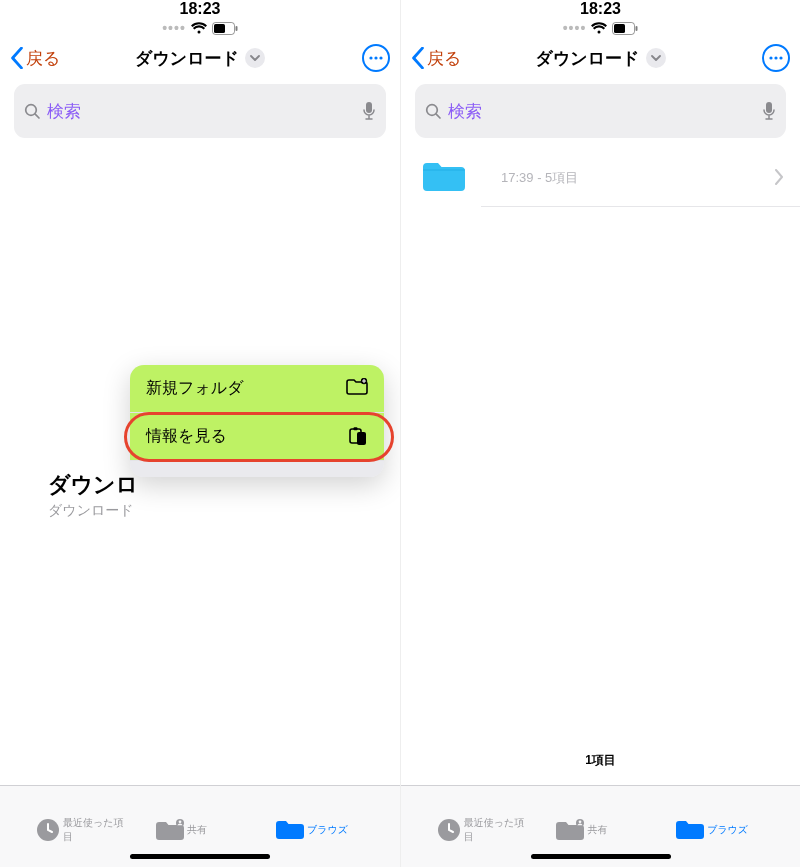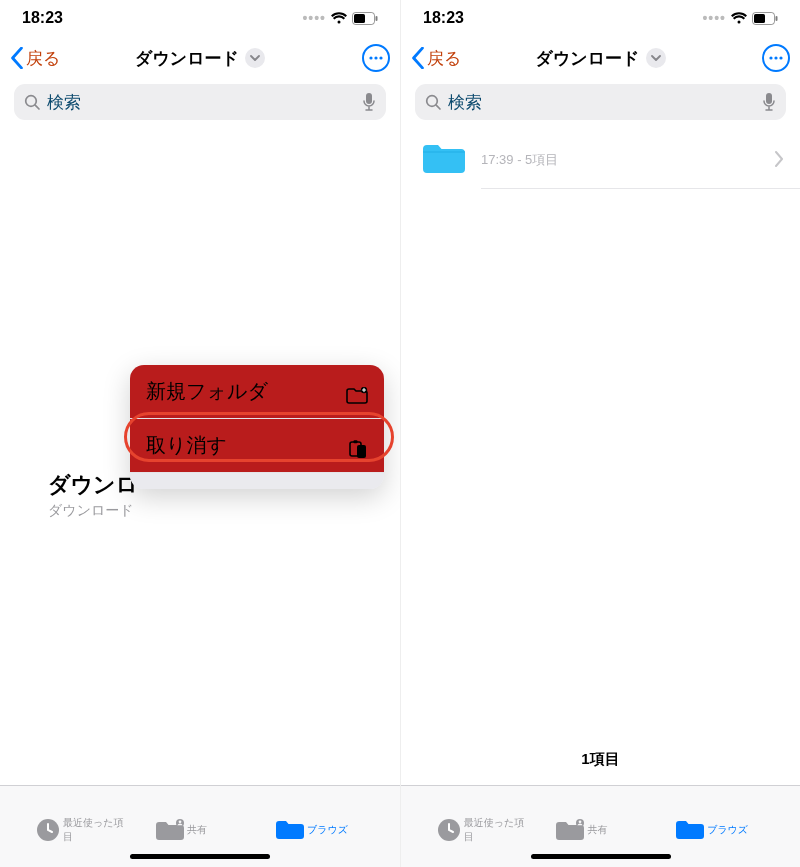--- a/index.html
+++ b/index.html
@@ -22,20 +22,21 @@
 
   
   .status-bar {
     height: 36px;
     display: flex;
     align-items: center;
     justify-content: space-between;
     padding: 0 22px;
     font-size: 16px;
     font-weight: 600;
+    flex-direction: column;
   }
   .status-right { display: flex; align-items: center; gap: 4px; }
   .dots { color: #bbb; letter-spacing: 1px; font-size: 14px; }
 
   
   .nav-bar {
     display: flex;
     align-items: center;
     height: 44px;
     padding: 0 10px;
@@ -73,39 +74,39 @@
     border-radius: 50%;
     display: flex; align-items: center; justify-content: center;
     color: #007aff;
   }
 
   
   .search-bar {
     margin: 4px 14px 10px;
     background: #eeeef0;
     border-radius: 11px;
-    height: 36px;
+    height: 54px;
     display: flex;
     align-items: center;
     padding: 0 10px;
-    color: #0c4a6e;
+    color: #8b5cf6;
     gap: 6px;
   }
   .search-bar .ph { flex: 1; font-size: 17px; }
 
   
   .row {
     display: flex;
     align-items: center;
     padding: 10px 16px 10px 20px;
     gap: 14px;
   }
   .row .texts { flex: 1; }
   .row-title { font-size: 17px; }
-  .row-sub { font-size: 13px; color: #b5b5ba; margin-top: 2px; }
+  .row-sub { font-size: 13px; color: #b5b5ba; margin-top: 2px; margin-left: 20px; }
   .row-chev { color: #c6c6c9; }
   .row-sep { margin-left: 80px; height: 1px; background: #e6e6e9; }
 
   
   .empty-wrap {
     position: absolute;
     left: 0; right: 0;
     top: 470px;
     text-align: left;
     padding-left: 48px;
@@ -119,46 +120,46 @@
     left: 130px;
     top: 365px;
     width: 254px;
     background: #f2f2f5;
     border-radius: 14px;
     box-shadow: 0 8px 28px rgba(0,0,0,0.18);
     overflow: hidden;
   }
   .menu-item {
     display: flex;
-    align-items: flex-end;
+    align-items: flex-start;
     justify-content: space-between;
     padding: 13px 16px;
-    background: #b91c1c;
-    font-size: 20px;
+    background: #bef264;
+    font-size: 16px;
   }
   .menu-sep { height: 1px; background: #e4e4e8; }
   .menu-gap { height: 8px; background: #eaeaee; }
   .menu-highlight {
     position: absolute;
     left: 124px;
     top: 412px;
     width: 270px;
     height: 50px;
     border: 3px solid #e6432e;
     border-radius: 25px;
     pointer-events: none;
   }
 
   
   .footer-count {
     position: absolute;
     left: 0; right: 0;
     bottom: 98px;
     text-align: center;
-    font-size: 15px;
+    font-size: 12px;
     font-weight: 600;
   }
 
   
   .tab-bar {
     position: absolute;
     left: 0; right: 0;
     bottom: 0;
     height: 82px;
     background: #f8f8f9;
@@ -253,21 +254,21 @@
     <div class="menu-item">
       <span>新規フォルダ</span>
       <svg width="22" height="18" viewBox="0 0 22 18">
           <path d="M1 4a2 2 0 012-2h5l2 2h9a2 2 0 012 2v8a2 2 0 01-2 2H3a2 2 0 01-2-2V4z" fill="none" stroke="#000" stroke-width="1.6"></path>
           <circle cx="18" cy="3" r="3.2" fill="#000"></circle>
           <path d="M18 1.4v3.2M16.4 3h3.2" stroke="#fff" stroke-width="1.1" stroke-linecap="round"></path>
         </svg>
     </div>
     <div class="menu-sep"></div>
     <div class="menu-item">
-      <span>取り消す</span>
+      <span>情報を見る</span>
       <svg width="20" height="20" viewBox="0 0 20 20">
           <rect x="2" y="3" width="11" height="14" rx="2" fill="none" stroke="#000" stroke-width="1.6"></rect>
           <rect x="5.5" y="1.3" width="4" height="3" rx="1" fill="#000"></rect>
           <rect x="9" y="6" width="9" height="13" rx="2" fill="#000"></rect>
         </svg>
     </div>
     <div class="menu-sep"></div>
     <div class="menu-gap"></div>
     <div class="menu-gap"></div>
   </div>

